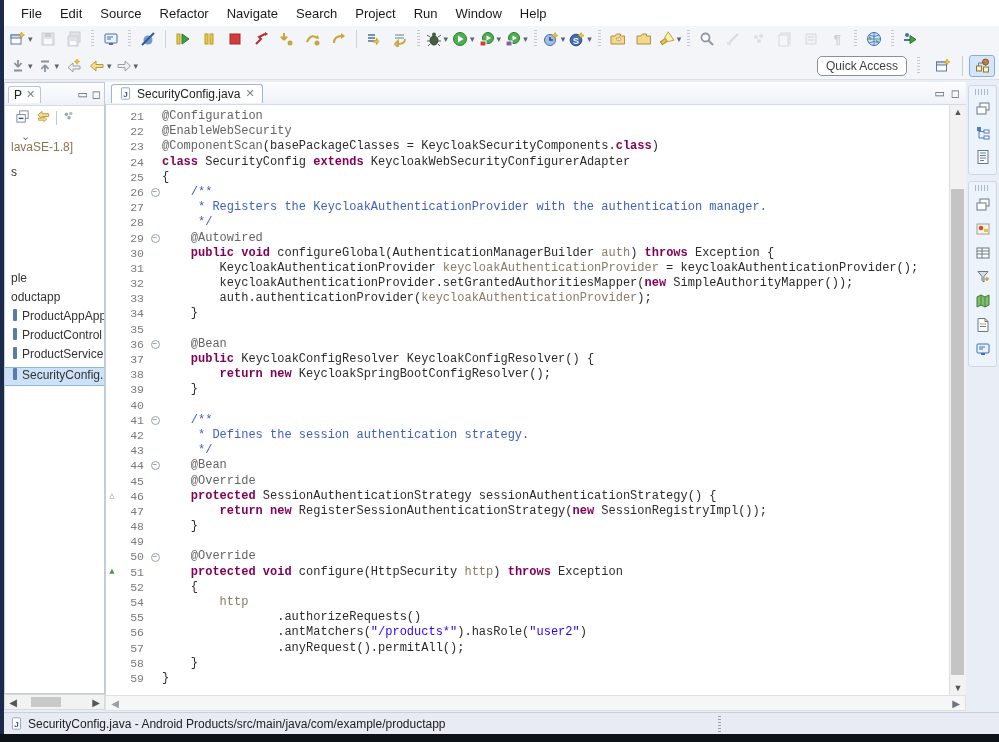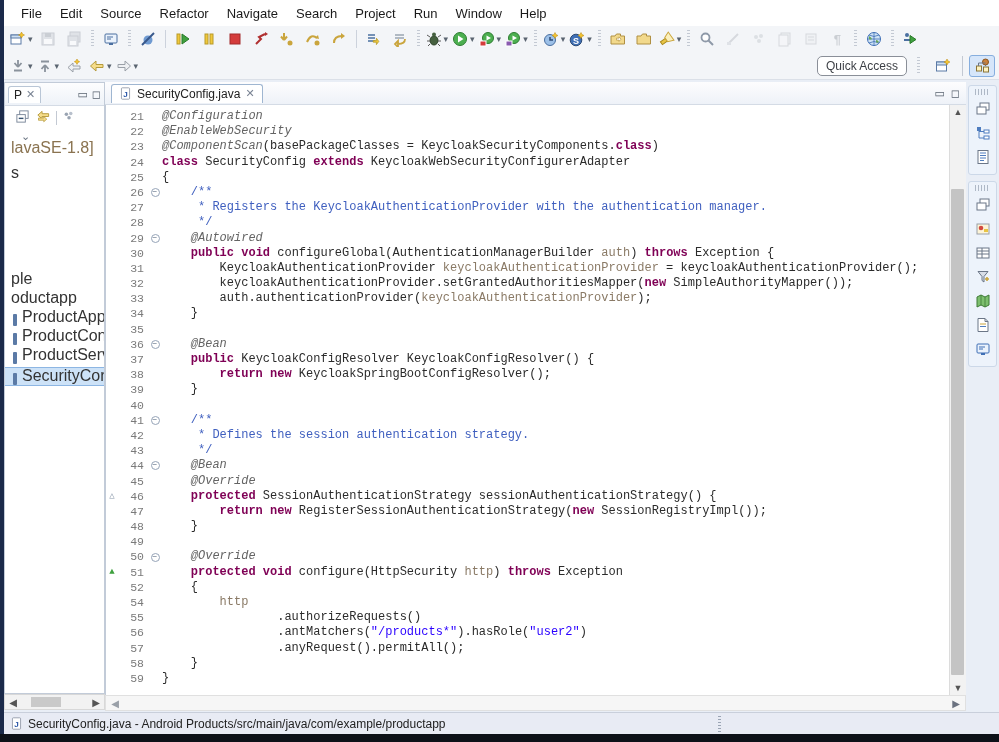--- a/index.html
+++ b/index.html
@@ -31,21 +31,21 @@
   .mainbg{position:absolute;left:4px;top:80px;width:995px;height:632px;background:#e9eef6;}
 
   
   .leftpanel{position:absolute;left:4px;top:82px;width:101px;height:612px;background:#fff;border:1px solid #c2cbd8;box-sizing:border-box;overflow:hidden;}
   .lp-header{height:22px;background:linear-gradient(#fdfdfe,#eef2f8);border-bottom:1px solid #d4dbe5;display:flex;align-items:center;padding:0 3px;}
   .lp-tab{display:flex;align-items:center;gap:4px;font-size:12px;color:#222;background:#fff;border:1px solid #b9c6d6;border-bottom:none;border-radius:3px 3px 0 0;padding:2px 5px;height:17px;box-sizing:border-box;}
   .lp-minmax{margin-left:auto;display:flex;gap:4px;color:#5a6470;font-size:11px;}
   .lp-toolbar{height:24px;display:flex;align-items:center;gap:5px;padding-left:10px;border-bottom:none;}
   .lp-chev{color:#6a7482;font-size:11px;padding-left:16px;}
   .tree{position:relative;height:520px;}
-  .tree-item{position:absolute;left:0;width:100%;height:17px;display:flex;align-items:flex-end;font-size:16px;color:#333;white-space:nowrap;overflow:hidden;}
+  .tree-item{position:absolute;left:0;width:100%;height:17px;display:flex;align-items:flex-start;font-size:12px;color:#333;white-space:nowrap;overflow:hidden;}
   .tree-item .sliver{width:4px;height:12px;background:#5b7aa6;border-radius:1px;margin:0 5px 0 8px;flex:none;}
   .tree-item.lib{color:#8a7350;padding-left:6px;}
   .tree-item.plain{padding-left:6px;}
   .tree-item.selected{background:#cde2f7;border-top:1px solid #8db6e3;border-bottom:1px solid #8db6e3;}
   .lp-hscroll{position:absolute;left:4px;top:694px;width:101px;height:16px;background:#f2f2f2;border:1px solid #d8d8d8;box-sizing:border-box;display:flex;align-items:center;}
   .lp-hscroll .arr{width:16px;text-align:center;color:#555;font-size:10px;}
   .lp-hscroll .thumb{width:30px;height:10px;background:#c9c9c9;margin-left:10px;}
 
   
   .editor{position:absolute;left:105px;top:82px;width:861px;height:628px;}
@@ -57,21 +57,21 @@
   .code-scroll{position:absolute;left:0;top:0;right:16px;bottom:0;overflow:hidden;padding-top:4px;}
   .cl{display:flex;height:15.2px;line-height:15.2px;font-family:"Liberation Mono","DejaVu Sans Mono",monospace;font-size:12px;white-space:pre;}
   .gmk{width:12px;flex:none;text-align:center;font-size:9px;line-height:15px;}
   .gmk.impl{color:#8a98aa;}
   .gmk.ovr{color:#3fa13f;}
   .gnum{width:26px;flex:none;text-align:right;color:#7a7a7a;padding-right:4px;font-size:11.5px;}
   .gfold{width:14px;flex:none;display:flex;align-items:center;justify-content:center;}
   .fold-dot{width:9px;height:9px;border:1px solid #96a4b8;border-radius:50%;box-sizing:border-box;background:#fff;color:#5a6a80;font-size:8px;line-height:6px;text-align:center;}
   .gcode{flex:1;}
   .kw{color:#7f0055;font-weight:bold;}
-  .ann{color:#646464;font-style:italic;}
+  .ann{color:#646464;}
   .com{color:#3f5fbf;}
   .str{color:#2a00ff;}
   .var{color:#8a7a66;}
   .def{color:#2b2b2b;}
   .ed-vscroll{position:absolute;right:0;top:0;width:16px;bottom:0;background:#f2f2f2;border-left:1px solid #dcdcdc;}
   .ed-vscroll .arr{position:absolute;left:0;width:16px;height:14px;text-align:center;color:#555;font-size:9px;line-height:14px;}
   .ed-vscroll .thumb{position:absolute;left:1px;width:13px;background:#c4c4c4;border-radius:1px;}
   .ed-hscroll{height:16px;background:#f6f6f6;border:1px solid #e0e0e0;box-sizing:border-box;display:flex;align-items:center;justify-content:space-between;padding:0 2px;}
   .ed-hscroll .arr{color:#9aa0a8;font-size:10px;width:14px;text-align:center;}
 

